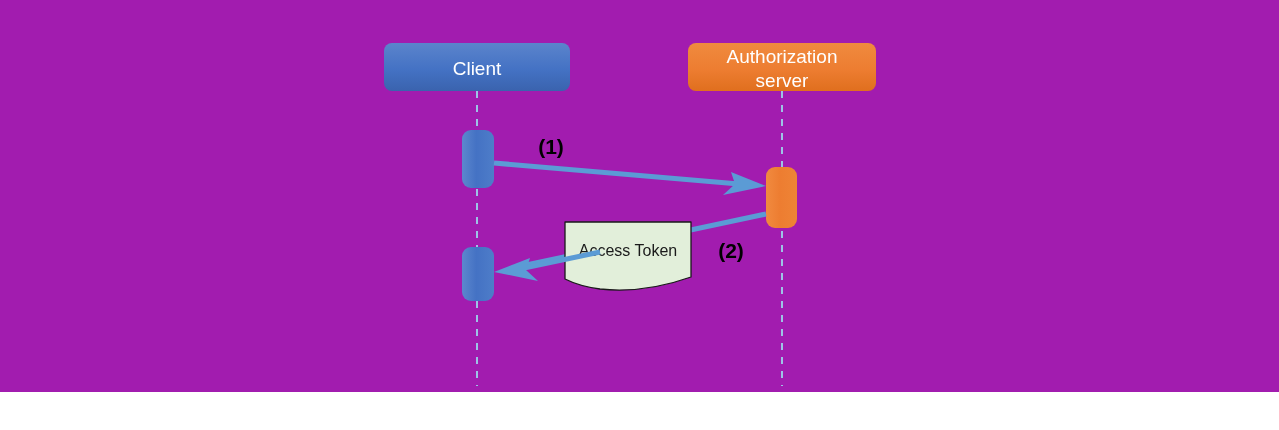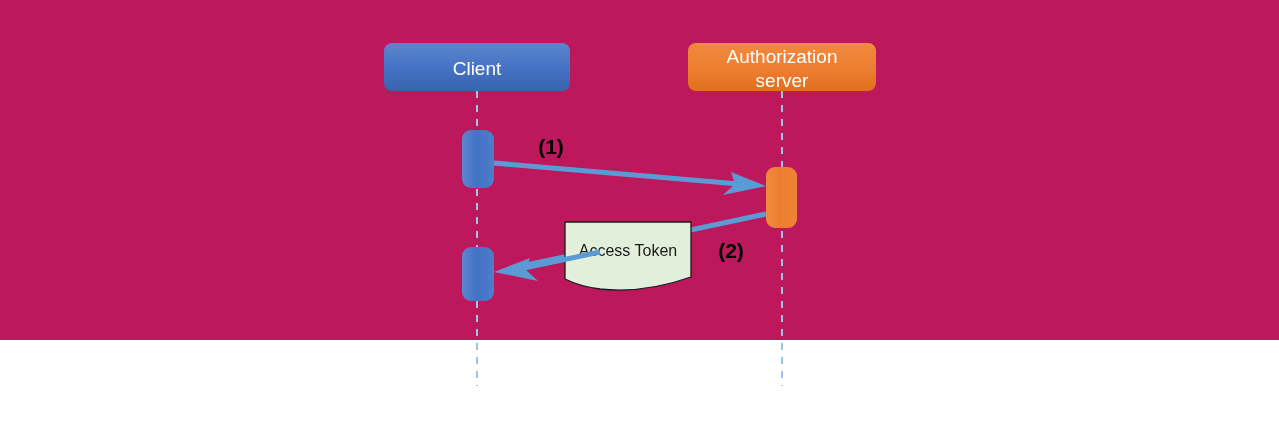--- a/index.html
+++ b/index.html
@@ -10,22 +10,22 @@
   }
   body {
     width: 1279px;
     height: 430px;
     font-family: "Liberation Sans", sans-serif;
     overflow: hidden;
   }
   #diagram-root {
     position: relative;
     width: 1279px;
-    height: 340px;
-    background: #be185d;
+    height: 392px;
+    background: #a21caf;
   }
   svg#diagram-svg {
     position: absolute;
     top: 0;
     left: 0;
     width: 1279px;
     height: 430px;
     display: block;
   }
   .participant-label {

